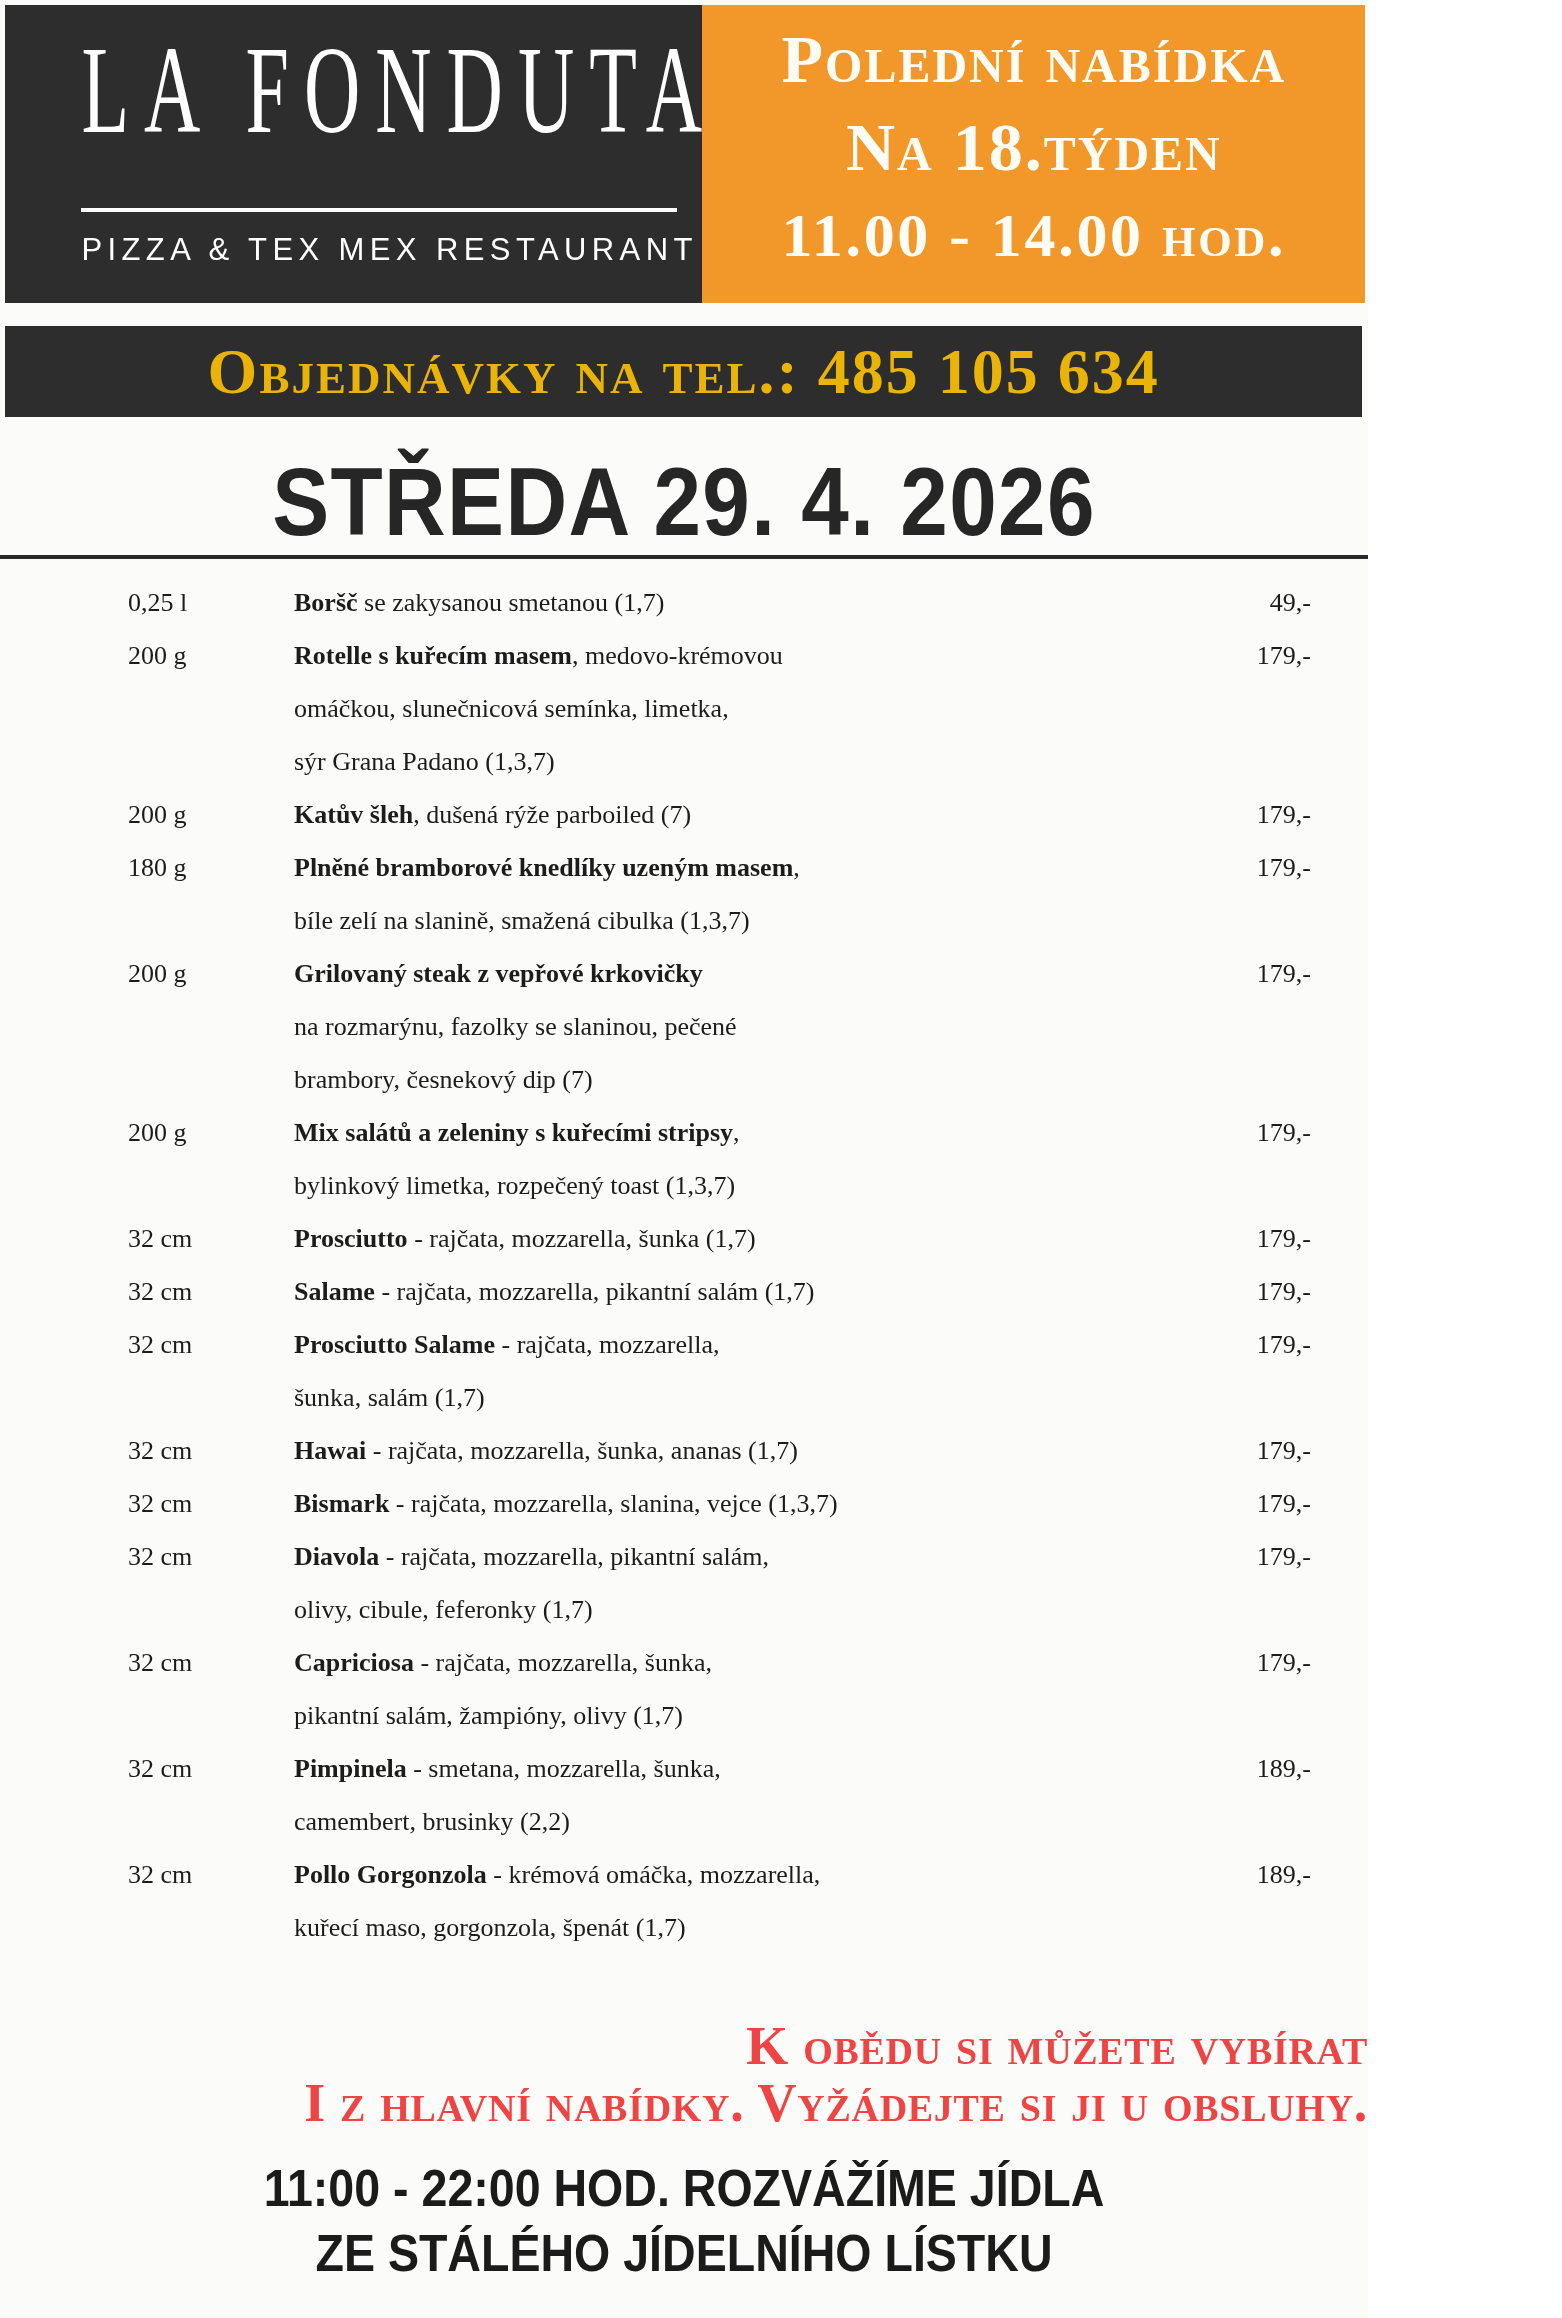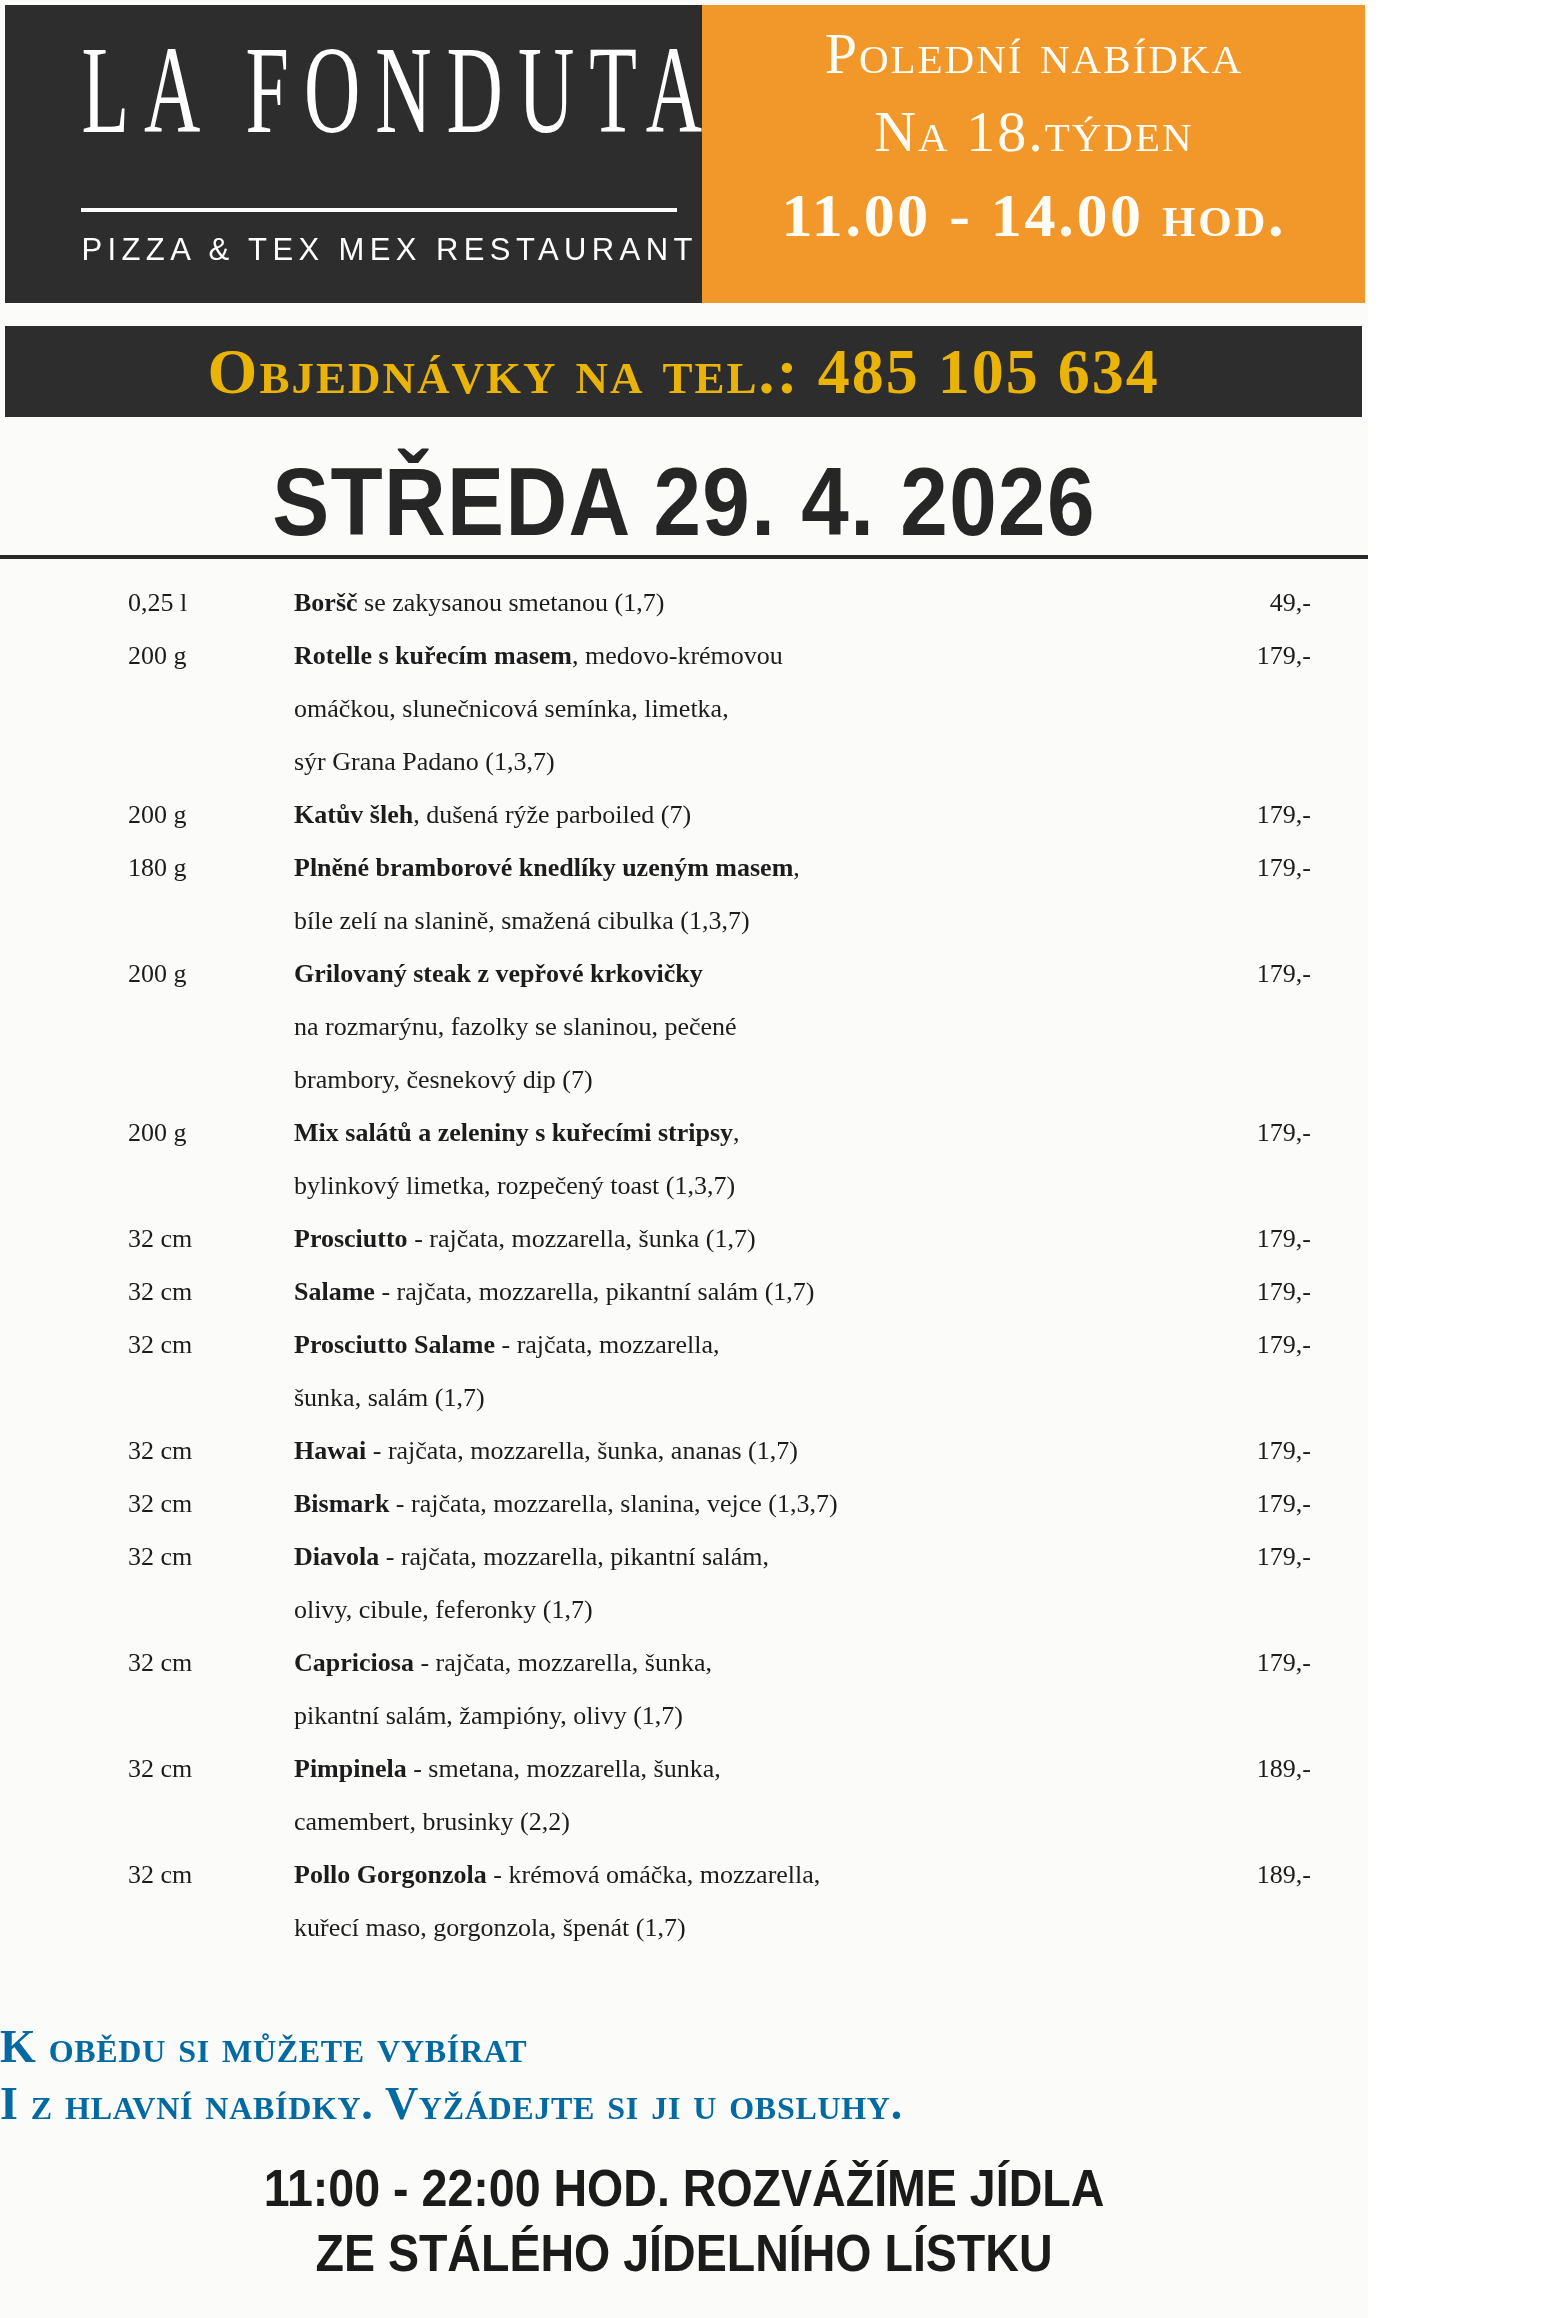--- a/index.html
+++ b/index.html
@@ -26,22 +26,22 @@
     position:absolute; left:76px; top:227px;
     font-family:"Liberation Sans", sans-serif;
     font-size:31px; letter-spacing:5.4px; white-space:nowrap; font-weight:400;
   }
   .offer-box {
     flex:1; background:#f2982b; color:#fdfdf6;
     display:flex; flex-direction:column; align-items:center;
     padding-top:20px; box-sizing:border-box;
   }
   .offer-line1, .offer-line2 {
-    font-variant:small-caps; font-weight:400;
-    font-size:58px; line-height:1; letter-spacing:2px; white-space:nowrap;
+    font-variant:small-caps; font-weight:700;
+    font-size:68px; line-height:1; letter-spacing:2px; white-space:nowrap;
   }
   .offer-line2 { margin-top:20px; }
   .offer-line3 {
     margin-top:23px; font-variant:small-caps; font-weight:700;
     font-size:62px; line-height:1; letter-spacing:2.7px; white-space:nowrap;
   }
 
   
   .phone-bar {
     margin:23px 6px 0 5.4px; height:91px; background:#2e2d2d;
@@ -62,23 +62,23 @@
   
   .menu { margin:17.6px 57px 0 128px; font-size:26px; line-height:53px; }
   .row { display:grid; grid-template-columns:166px 1fr 118px; align-items:start; }
   .qty { white-space:nowrap; }
   .desc-line { white-space:nowrap; }
   .bold { font-weight:700; }
   .price { text-align:right; white-space:nowrap; }
 
   
   .note-serif {
-    margin-top:64px; text-align:left;
+    margin-top:64px; text-align:right;
     font-variant:small-caps; font-weight:700;
-    font-size:46px; line-height:57px; letter-spacing:0.7px; color:#0369a1;
+    font-size:54px; line-height:57px; letter-spacing:0.7px; color:#ef4444;
   }
   .note-sans {
     margin-top:27px; text-align:center;
     font-family:"Liberation Sans", sans-serif; font-weight:700;
     font-size:49px; line-height:62px; color:#1c1b1b;
     transform:scale(0.95,1.05);
   }
 </style>
 </head>
 <body>

